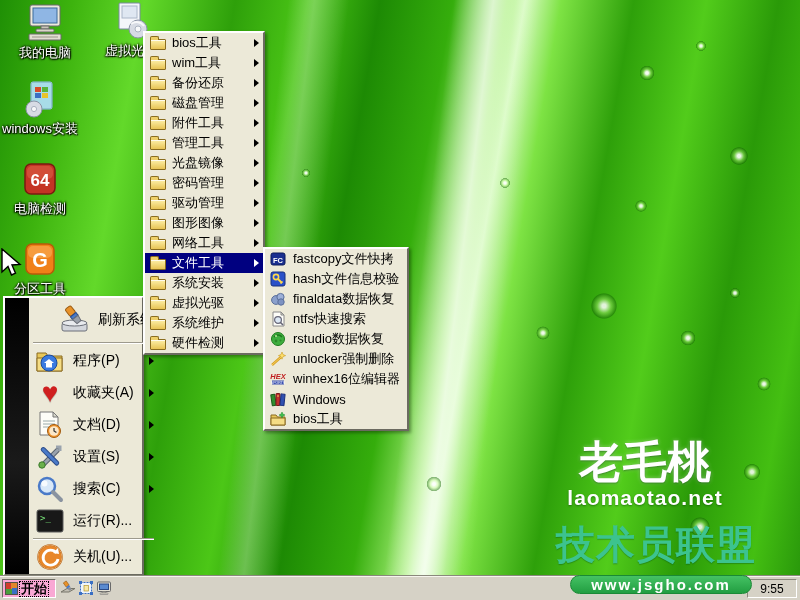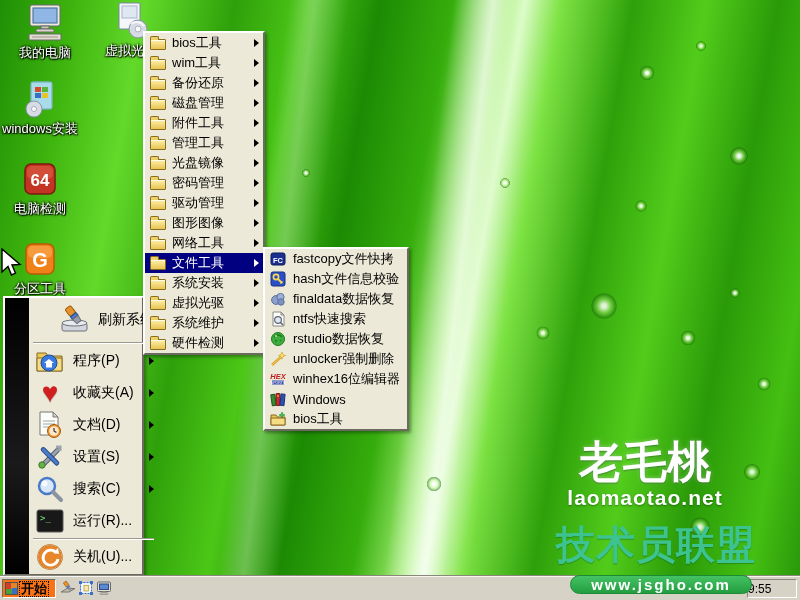--- a/index.html
+++ b/index.html
@@ -93,31 +93,31 @@
   .smrow { display:flex; align-items:center; gap:8px; padding:0 4px 0 6px; font-size:14px; color:#000; white-space:nowrap; }
   .smrow .arrow { border-left-width:5px; }
   .sm-sep { height:2px; margin:1px 4px; border-top:1px solid #9d9a8d; border-bottom:1px solid #fff; }
   .smicon { flex:0 0 30px; width:30px; height:30px; display:flex; align-items:center; justify-content:center; }
   .heart-glyph { font-size:28px; line-height:28px; color:#cf1f1f; text-shadow:0 1px 1px rgba(0,0,0,.3); }
 
   
   #taskbar { position:absolute; left:0; top:576px; width:800px; height:24px;
     background:#d6d2c6; border-top:1px solid #f7f5ee; box-shadow:0 -1px 0 #8a887c; z-index:20; }
   #start-button { position:absolute; left:2px; top:2px; width:54px; height:19px;
-    background:#f97316; border:1px solid; border-color:#6e6c62 #ffffff #ffffff #6e6c62;
+    background:#f9a8d4; border:1px solid; border-color:#6e6c62 #ffffff #ffffff #6e6c62;
     display:flex; align-items:center; gap:3px; padding:0 3px; }
   #start-logo { width:11px; height:11px; flex:0 0 11px;
     background:conic-gradient(#e2862c 0 90deg, #3a6fc4 0 180deg, #4a9e3c 0 270deg, #d33c2a 0 360deg);
     outline:1px solid #55524a; }
   #start-label { font-size:13px; font-weight:bold; color:#000; line-height:14px;
     outline:1px dotted #000; padding:0 1px; }
   .ql-icon { position:absolute; top:3px; width:16px; height:16px; }
   #tray { position:absolute; right:3px; top:2px; width:50px; height:19px;
     border:1px solid; border-color:#8a887c #fff #fff #8a887c;
-    display:flex; align-items:center; font-size:12px; color:#000; }
+    display:flex; align-items:center; justify-content:center; font-size:12px; color:#000; }
 
   
   #cursor { position:absolute; left:0px; top:248px; z-index:40; }
 </style>
 </head>
 <body>
 
 <div id="screen">
   <div id="wallpaper"></div>
 

